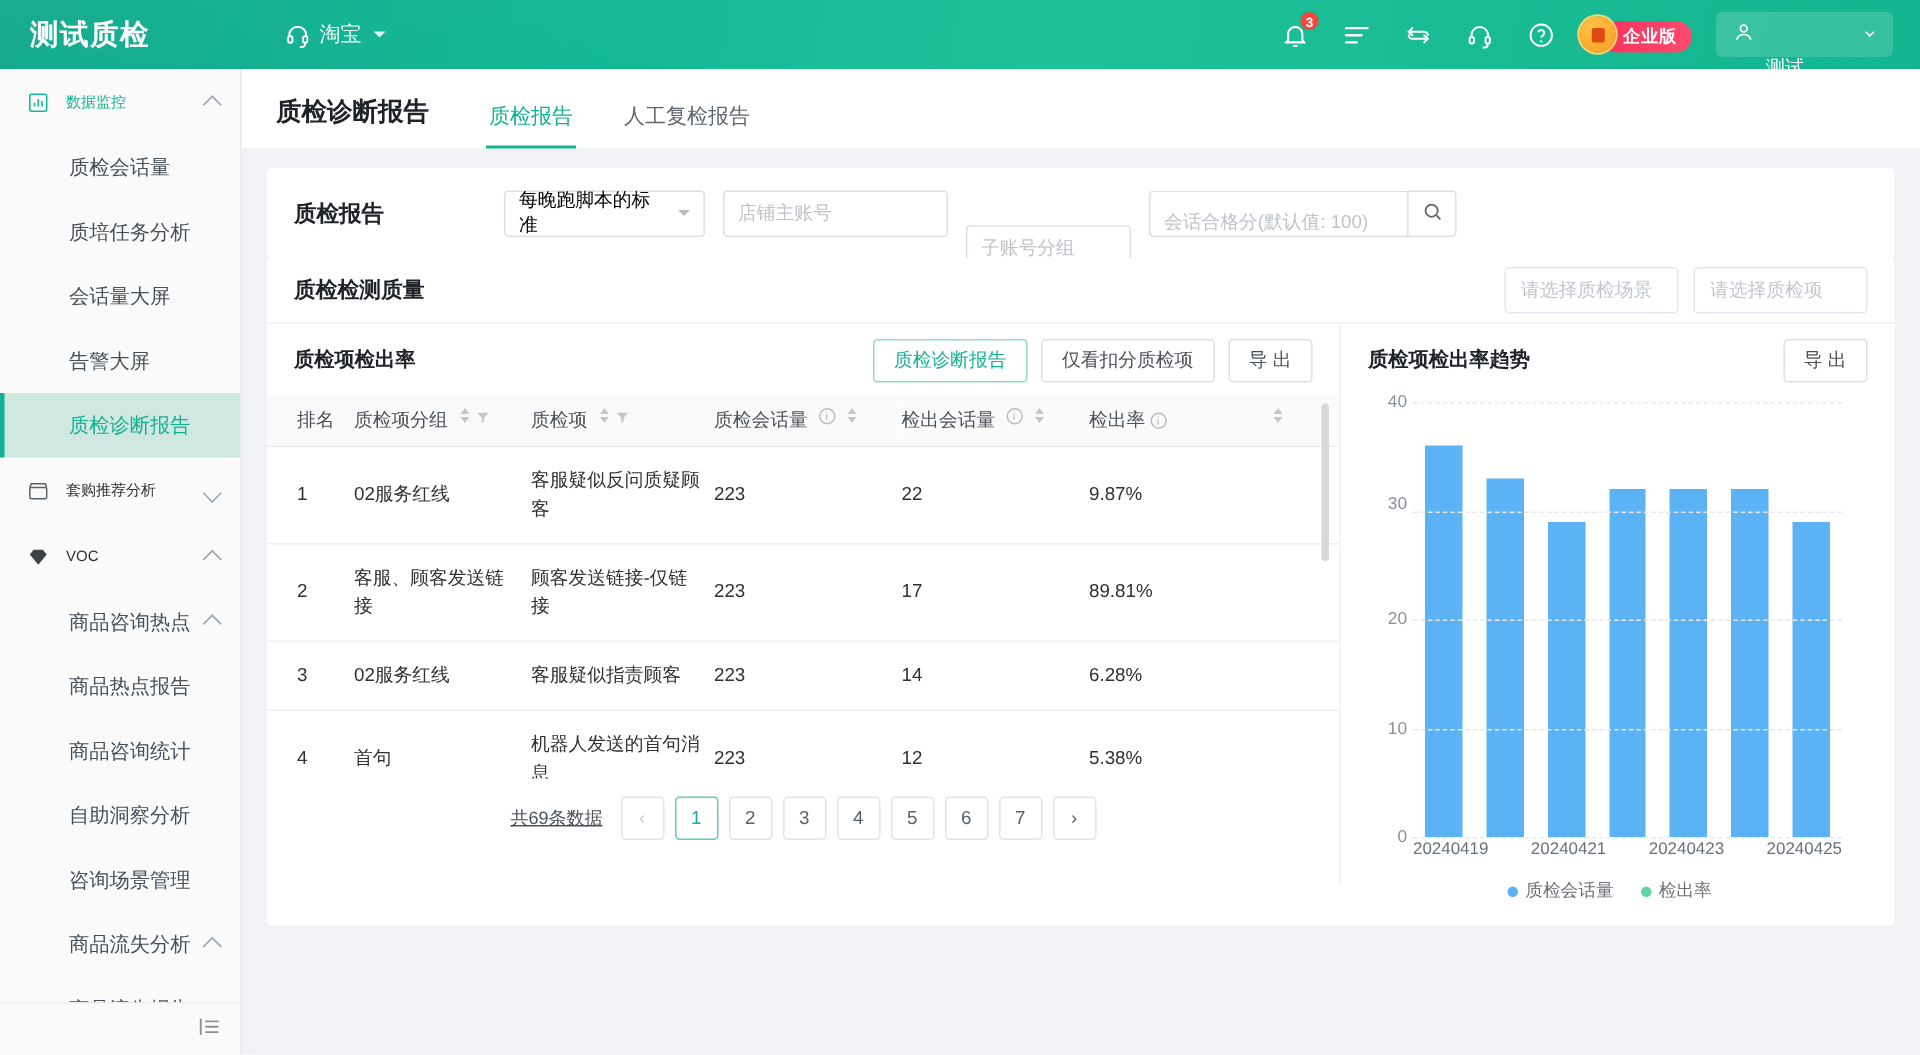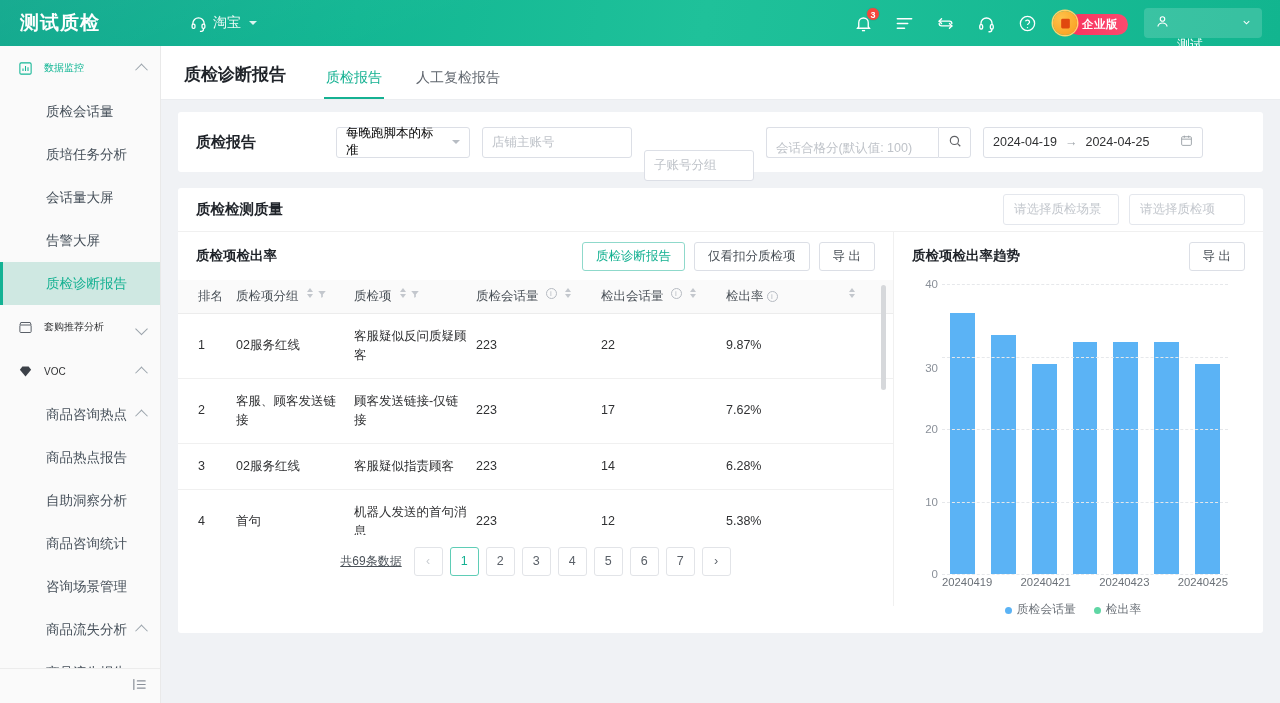--- a/index.html
+++ b/index.html
@@ -125,21 +125,21 @@
   .scoregrp { display:flex; margin-right:12px; }
   .scorefld { width:172px; height:31px; border:1px solid #dcdfe6; border-right:none; border-radius:3px 0 0 3px; display:flex; align-items:flex-end; padding:0 9px; font-size:12.5px; color:#bfc3c9; }
   .searchbtn { width:33px; height:31px; border:1px solid #dcdfe6; border-radius:0 3px 3px 0; background:#fff; display:flex; align-items:center; justify-content:center; cursor:pointer;}
   .daterange {
     width:220px; height:31px; border:1px solid #dcdfe6; border-radius:3px;
     display:flex; align-items:center; padding:0 9px; font-size:12.5px; color:#303133; gap:8px;
   }
   .daterange .dsep { color:#9aa0a6; }
   .daterange .dcal { margin-left:auto; }
 
-  .bigcard { margin-top:16px; height:445px; position:relative; }
+  .bigcard { margin-top:0; height:445px; position:relative; }
   .bc-head { height:44px; display:flex; align-items:center; padding:0 18px; border-bottom:1px solid #f0f0f0; }
   .bc-title { font-size:14.5px; font-weight:700; color:#1f2329; flex:1; }
   .sel-ph {
     height:31px; min-width:116px; border:1px solid #e4e7ed; border-radius:3px;
     display:flex; align-items:center; padding:0 10px; font-size:12.5px; color:#c3c7cd; margin-left:10px;
   }
 
   .bc-body { display:flex; }
   .leftpane { width:716px; border-right:1px solid #f0f0f0; }
   .rightpane { flex:1; }
@@ -335,24 +335,24 @@
       </div>
 
       <div class="sub-toggle">
         <span class="st-label">商品咨询热点</span>
         <span class="arrow up"></span>
       </div>
       <div class="sitem">
         <span class="si-label">商品热点报告</span>
       </div>
       <div class="sitem">
+        <span class="si-label">商品咨询统计</span>
+      </div>
+      <div class="sitem">
         <span class="si-label">自助洞察分析</span>
-      </div>
-      <div class="sitem">
-        <span class="si-label">商品咨询统计</span>
       </div>
       <div class="sitem">
         <span class="si-label">咨询场景管理</span>
       </div>
       <div class="sub-toggle">
         <span class="st-label">商品流失分析</span>
         <span class="arrow up"></span>
       </div>
       <div class="sitem">
         <span class="si-label">商品流失报告</span>
@@ -404,31 +404,20 @@
           <div class="searchbtn">
             <span>
               <svg width="14" height="14" viewBox="0 0 24 24" fill="none" stroke="#606266" stroke-width="2">
                 <circle cx="11" cy="11" r="7"></circle>
                   <path d="M16.5 16.5L21 21"></path>
               </svg>
             </span>
           </div>
         </div>
 
-        <div class="daterange">
-          <span>2024-04-19</span>
-          <span class="dsep">→</span>
-          <span>2024-04-25</span>
-          <span class="dcal">
-            <svg width="13" height="13" viewBox="0 0 24 24" fill="none" stroke="#9aa0a6" stroke-width="1.7">
-              <rect x="3" y="5" width="18" height="16" rx="2"></rect>
-                <path d="M3 9.5h18M8 3v4M16 3v4"></path>
-            </svg>
-          </span>
-        </div>
       </div>
 
       <div class="card bigcard">
         <div class="bc-head">
           <div class="bc-title">质检检测质量</div>
           <div class="sel-ph">
             <span>请选择质检场景</span>
           </div>
           <div class="sel-ph">
             <span>请选择质检项</span>
@@ -524,21 +513,21 @@
                     <td>223</td>
                     <td>22</td>
                     <td>9.87%</td>
                   </tr>
                   <tr>
                     <td>2</td>
                     <td>客服、顾客发送链接</td>
                     <td>顾客发送链接-仅链接</td>
                     <td>223</td>
                     <td>17</td>
-                    <td>7.62%</td>
+                    <td>89.81%</td>
                   </tr>
                   <tr>
                     <td>3</td>
                     <td>02服务红线</td>
                     <td>客服疑似指责顾客</td>
                     <td>223</td>
                     <td>14</td>
                     <td>6.28%</td>
                   </tr>
                   <tr>
@@ -572,21 +561,21 @@
             <div class="pane-head">
               <div class="pane-title">质检项检出率趋势</div>
               <div class="btn">导 出</div>
             </div>
 
             <div class="chart-area">
               <div class="yaxis">
                   <div class="ylab" style="top: 290px;">0</div>
                   <div class="ylab" style="top: 217.5px;">10</div>
                   <div class="ylab" style="top: 145px;">20</div>
-                  <div class="ylab" style="top: 84px;">30</div>
+                  <div class="ylab" style="top: 68px;">30</div>
                   <div class="ylab" style="top: 0px;">40</div>
                 </div>
               <div class="plot">
                 <div class="bars">
                     <div class="barslot">
                       <div class="bar" style="height: 261px; background: rgb(91, 179, 245);"></div>
                     </div>
                     <div class="barslot">
                       <div class="bar" style="height: 239.25px; background: rgb(91, 179, 245);"></div>
                     </div>

